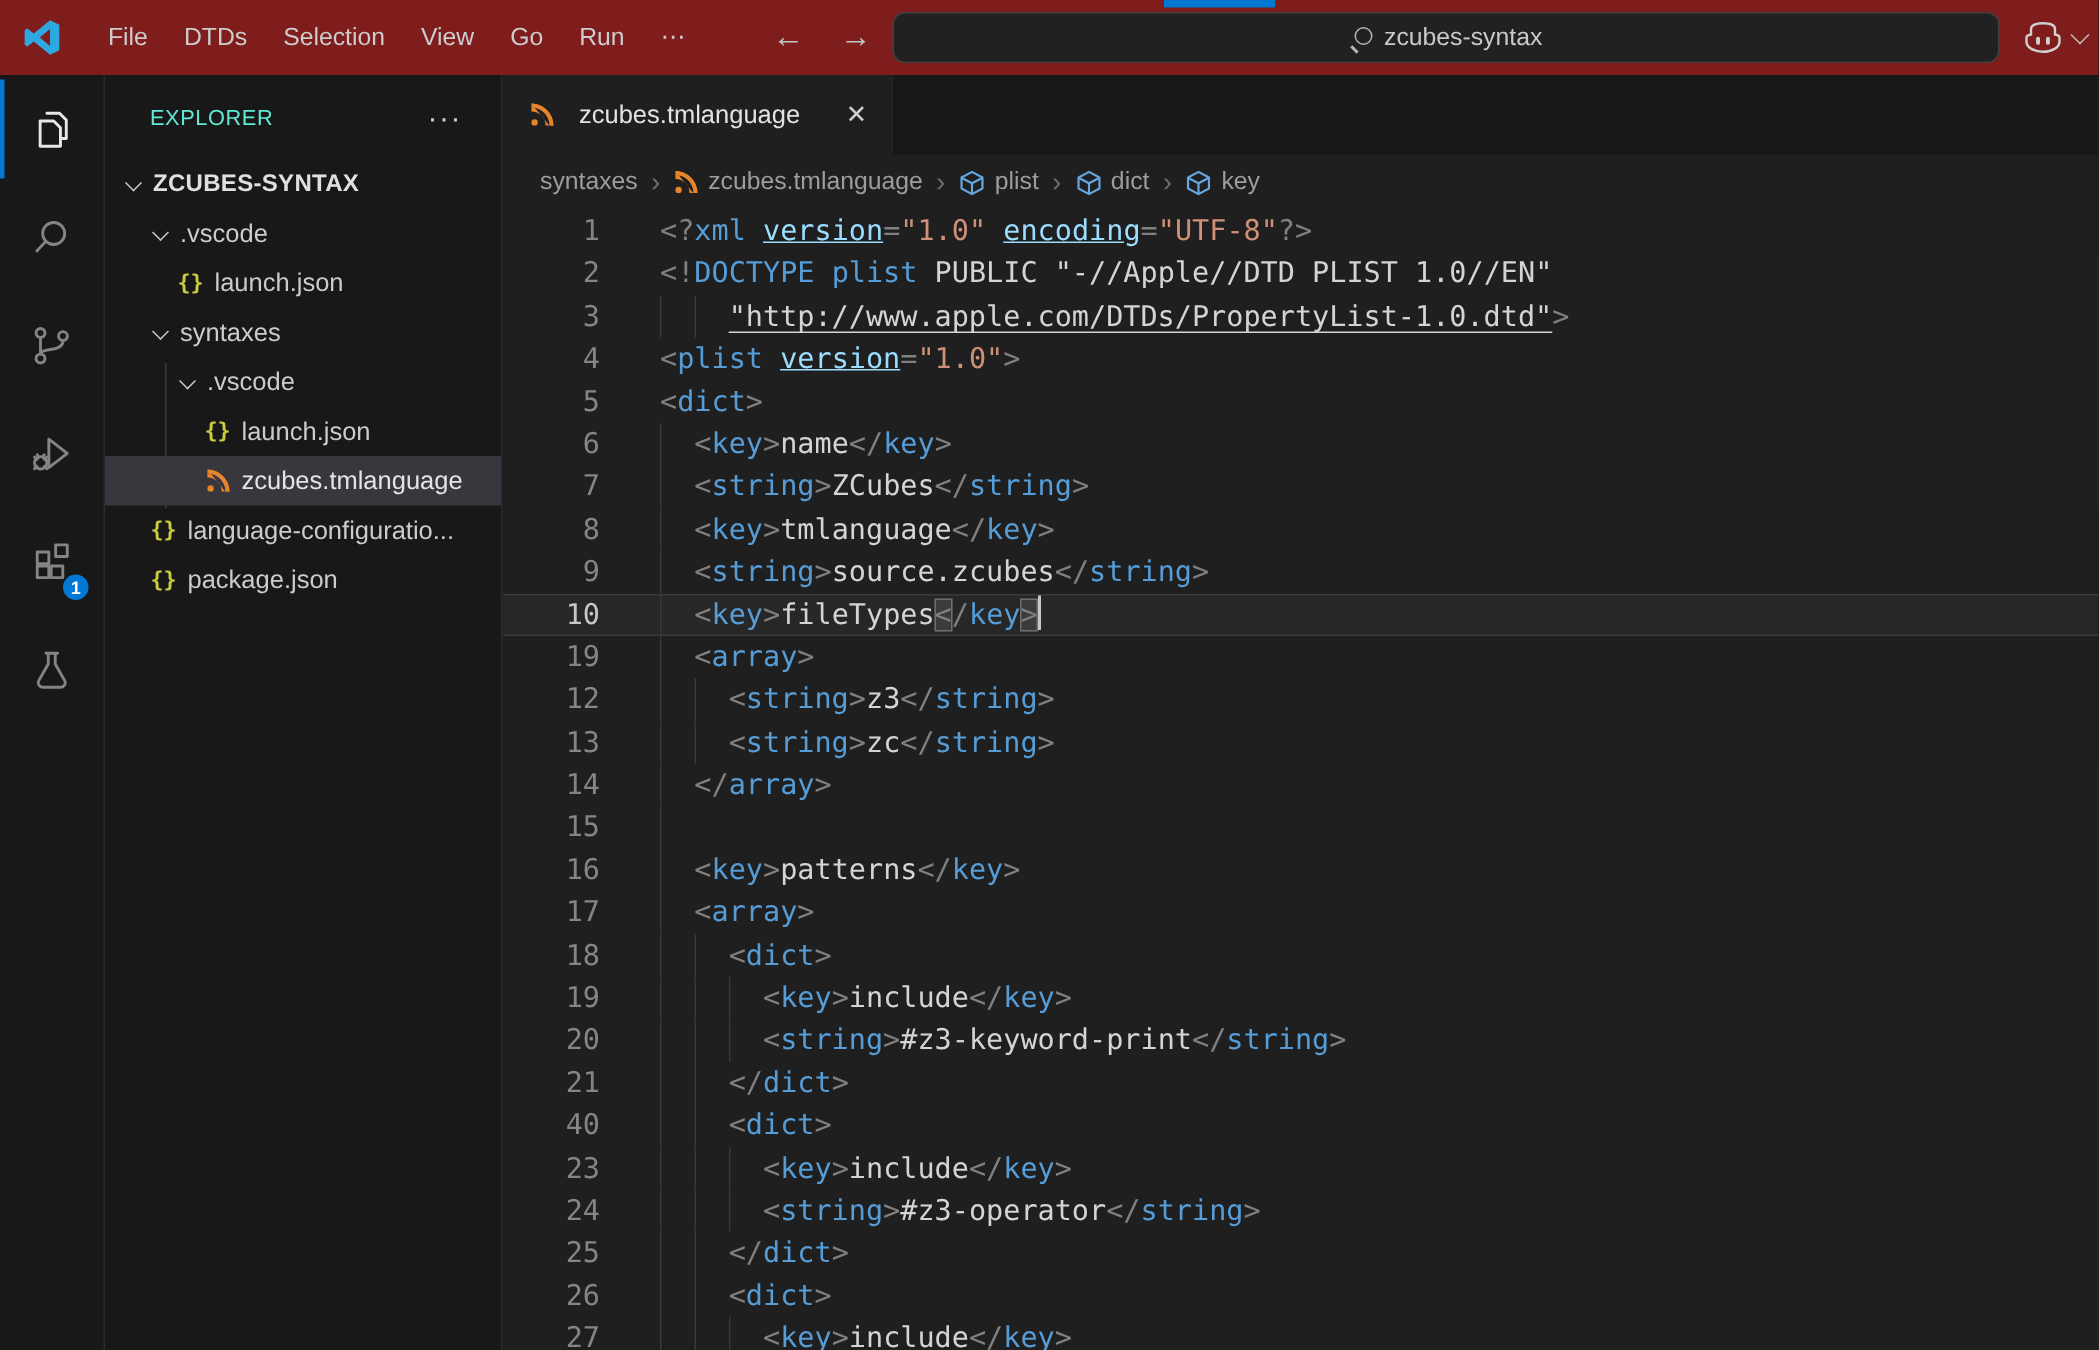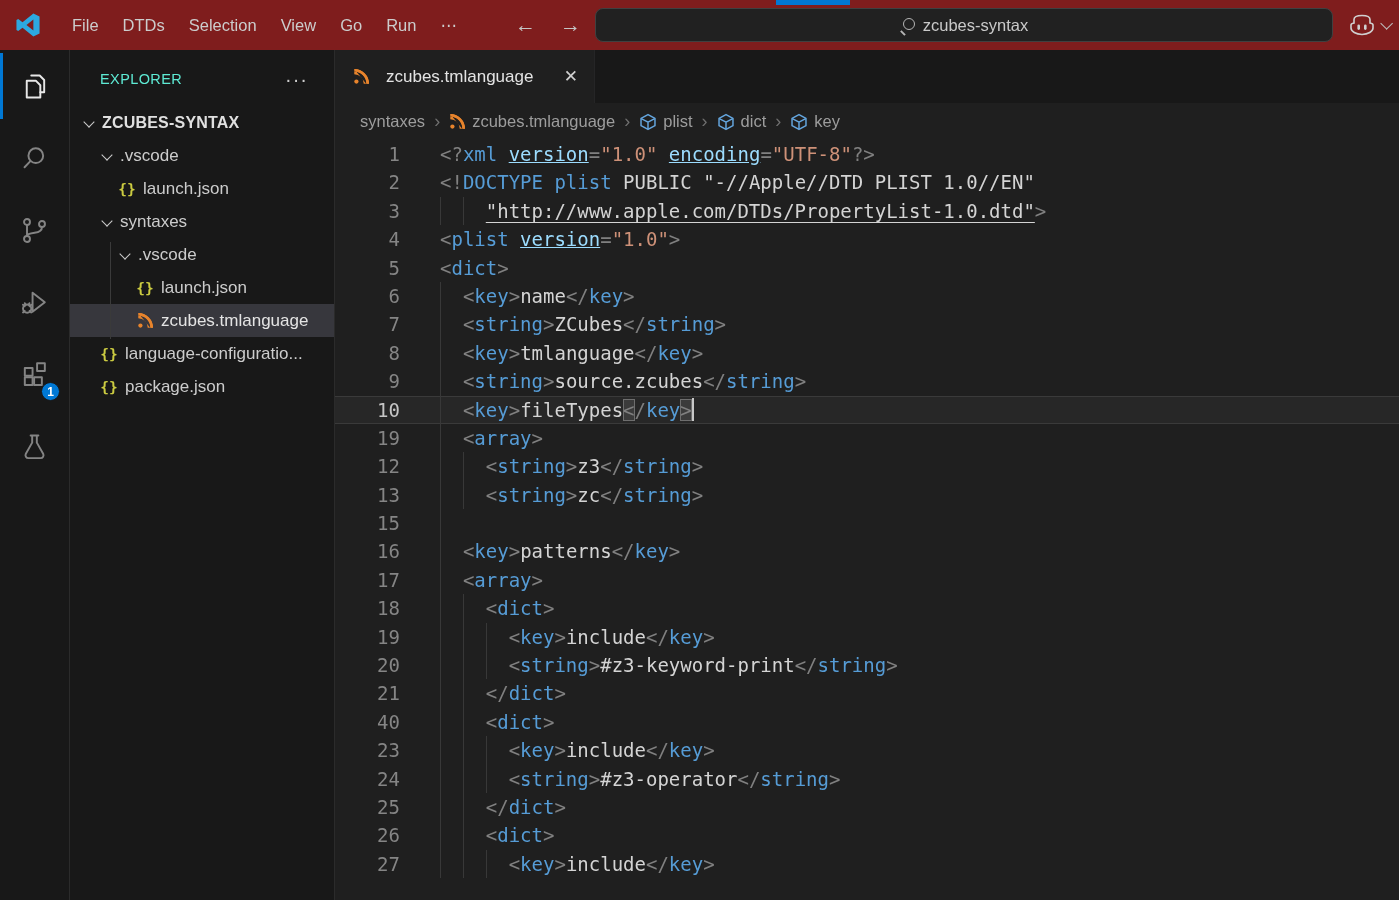--- a/index.html
+++ b/index.html
@@ -344,20 +344,24 @@
         </div>
         <div class="crow">
           <div class="ln">12</div>
           <div class="ltext"><div class="g" style="left: 40px;"></div><div class="g" style="left: 62.88px;"></div><span>    </span><span class="tk-p">&lt;</span><span class="tk-t">string</span><span class="tk-p">&gt;</span><span class="tk-w">z3</span><span class="tk-p">&lt;/</span><span class="tk-t">string</span><span class="tk-p">&gt;</span></div>
         </div>
         <div class="crow">
           <div class="ln">13</div>
           <div class="ltext"><div class="g" style="left: 40px;"></div><div class="g" style="left: 62.88px;"></div><span>    </span><span class="tk-p">&lt;</span><span class="tk-t">string</span><span class="tk-p">&gt;</span><span class="tk-w">zc</span><span class="tk-p">&lt;/</span><span class="tk-t">string</span><span class="tk-p">&gt;</span></div>
         </div>
         <div class="crow">
+          <div class="ln">14</div>
+          <div class="ltext"><div class="g" style="left: 40px;"></div><span>  </span><span class="tk-p">&lt;/</span><span class="tk-t">array</span><span class="tk-p">&gt;</span></div>
+        </div>
+        <div class="crow">
           <div class="ln">15</div>
           <div class="ltext"><div class="g" style="left: 40px;"></div><span>  </span></div>
         </div>
         <div class="crow">
           <div class="ln">16</div>
           <div class="ltext"><div class="g" style="left: 40px;"></div><span>  </span><span class="tk-p">&lt;</span><span class="tk-t">key</span><span class="tk-p">&gt;</span><span class="tk-w">patterns</span><span class="tk-p">&lt;/</span><span class="tk-t">key</span><span class="tk-p">&gt;</span></div>
         </div>
         <div class="crow">
           <div class="ln">17</div>
           <div class="ltext"><div class="g" style="left: 40px;"></div><span>  </span><span class="tk-p">&lt;</span><span class="tk-t">array</span><span class="tk-p">&gt;</span></div>

